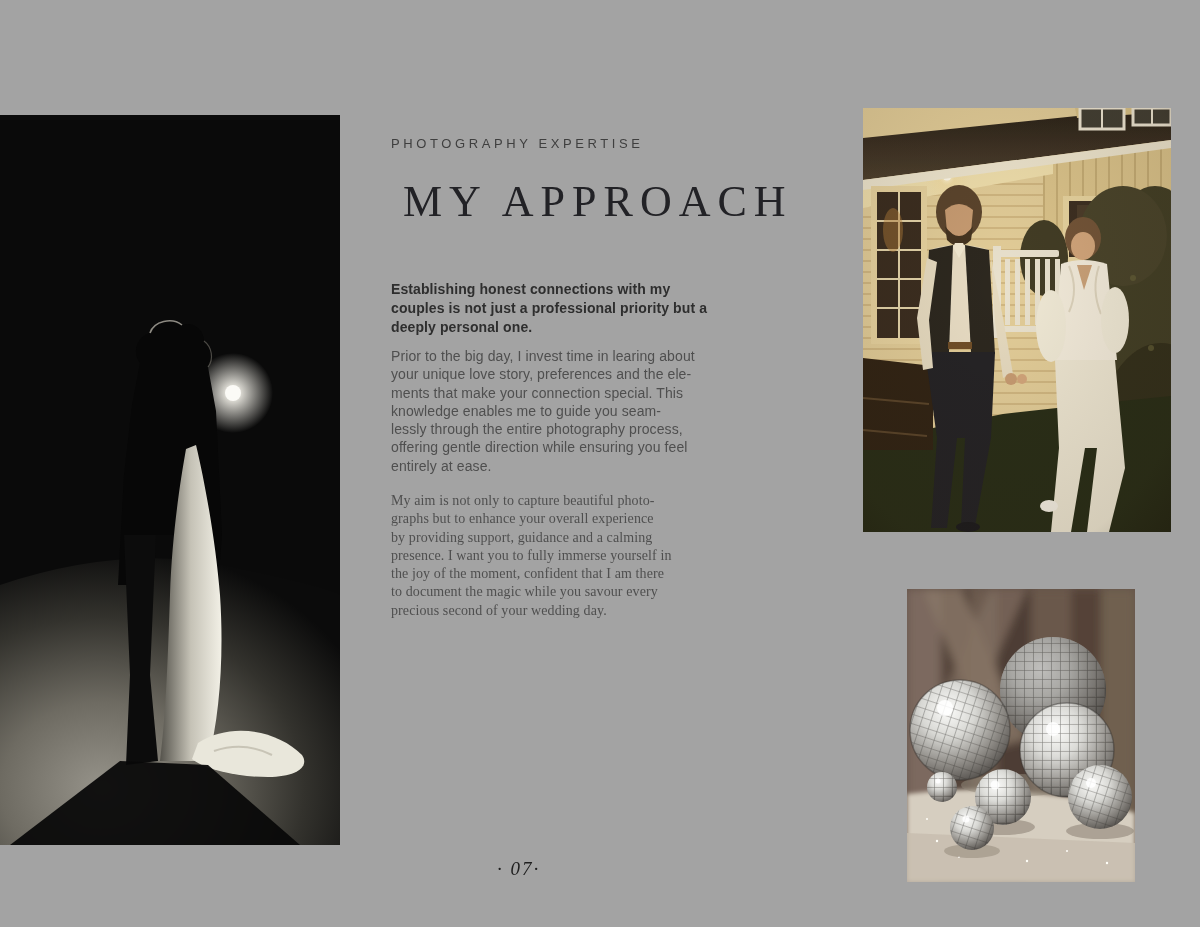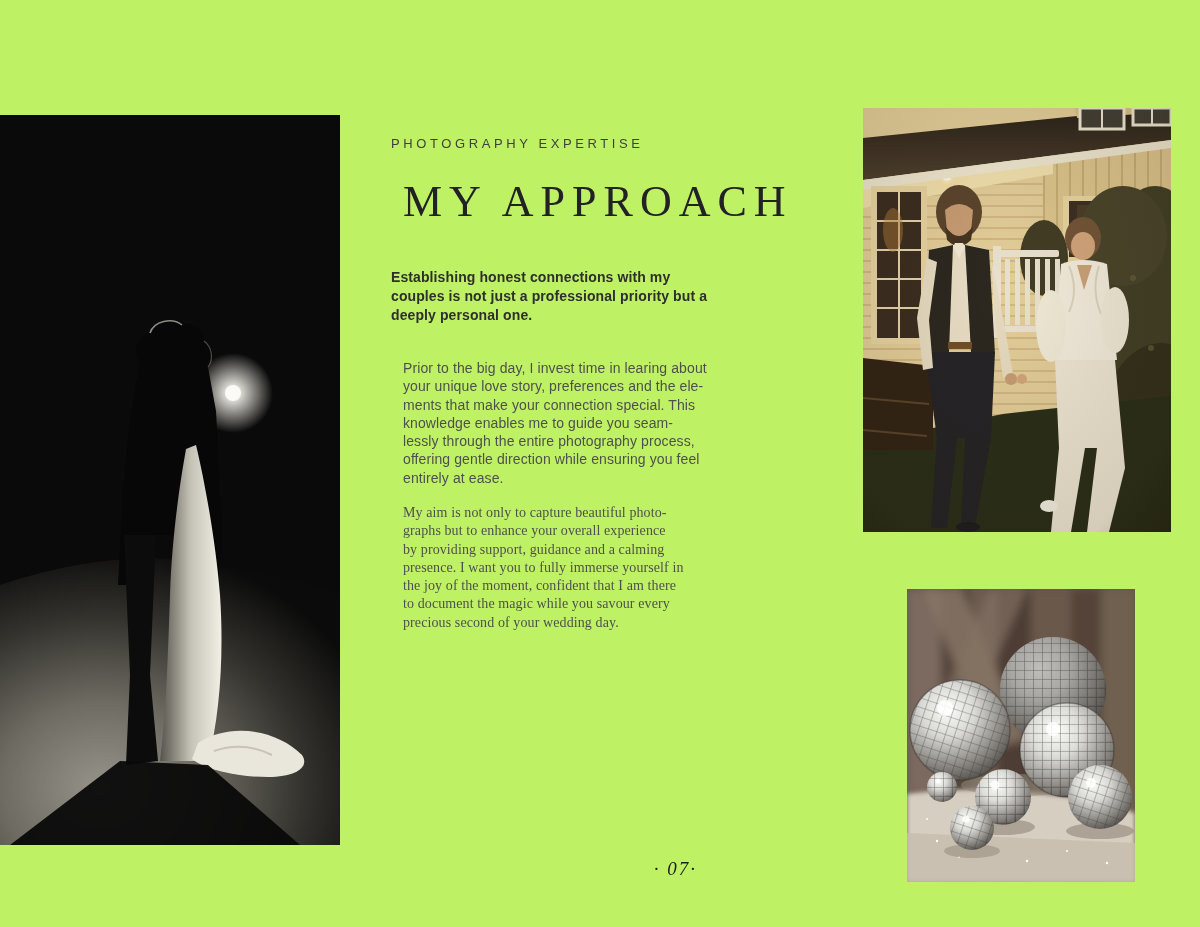--- a/index.html
+++ b/index.html
@@ -1,46 +1,46 @@
 <!DOCTYPE html>
 <html><head>
 <meta charset="utf-8">
 <style>
   html,body { margin:0; padding:0; background:#ffffff; }
   .page {
-    position:relative; width:1200px; height:927px; background:#bef264;
+    position:relative; width:1200px; height:927px; background:#a3a3a3;
     font-family:"Liberation Sans", sans-serif; overflow:hidden;
   }
   figure { margin:0; position:absolute; }
   svg { display:block; }
 
   .eyebrow {
     position:absolute; left:391px; top:136px;
     font-size:13px; letter-spacing:3.6px; color:#3f3f3f; font-weight:400;
   }
   .title {
     position:absolute; left:387px; top:160px; margin:16px;
     font-family:"Liberation Serif", serif; font-weight:400;
     font-size:44px; line-height:52px; letter-spacing:7px; color:#222226;
     white-space:nowrap;
   }
   .intro {
-    position:absolute; left:391px; top:268px; margin:0; width:400px;
+    position:absolute; left:391px; top:280px; margin:0; width:400px;
     font-size:14px; line-height:19px; font-weight:700; color:#2e2e2e;
     white-space:pre-line; letter-spacing:0.1px;
   }
   .bodyp {
-    position:absolute; left:391px; margin:12px; width:410px;
+    position:absolute; left:391px; margin:0; width:410px;
     font-size:14px; line-height:18.3px; color:#4f4f4f; white-space:pre-line;
     letter-spacing:0.1px;
   }
   .p1 { top:347px; }
   .p2 { top:492px;font-family:Liberation Serif, serif; }
   .pagenum {
-    position:absolute; left:497px; top:858px; width:200px; text-align:right;
+    position:absolute; left:497px; top:858px; width:200px; text-align:left;
     font-family:"Liberation Serif", serif; font-style:italic;
     font-size:19px; letter-spacing:2px; color:#1f1f1f;
   }
   .photo-left { left:0; top:115px; width:340px; height:730px; }
   .photo-tr  { left:863px; top:108px; width:308px; height:424px; }
   .photo-br  { left:907px; top:589px; width:228px; height:293px; }
 </style>
 </head>
 <body>
 

